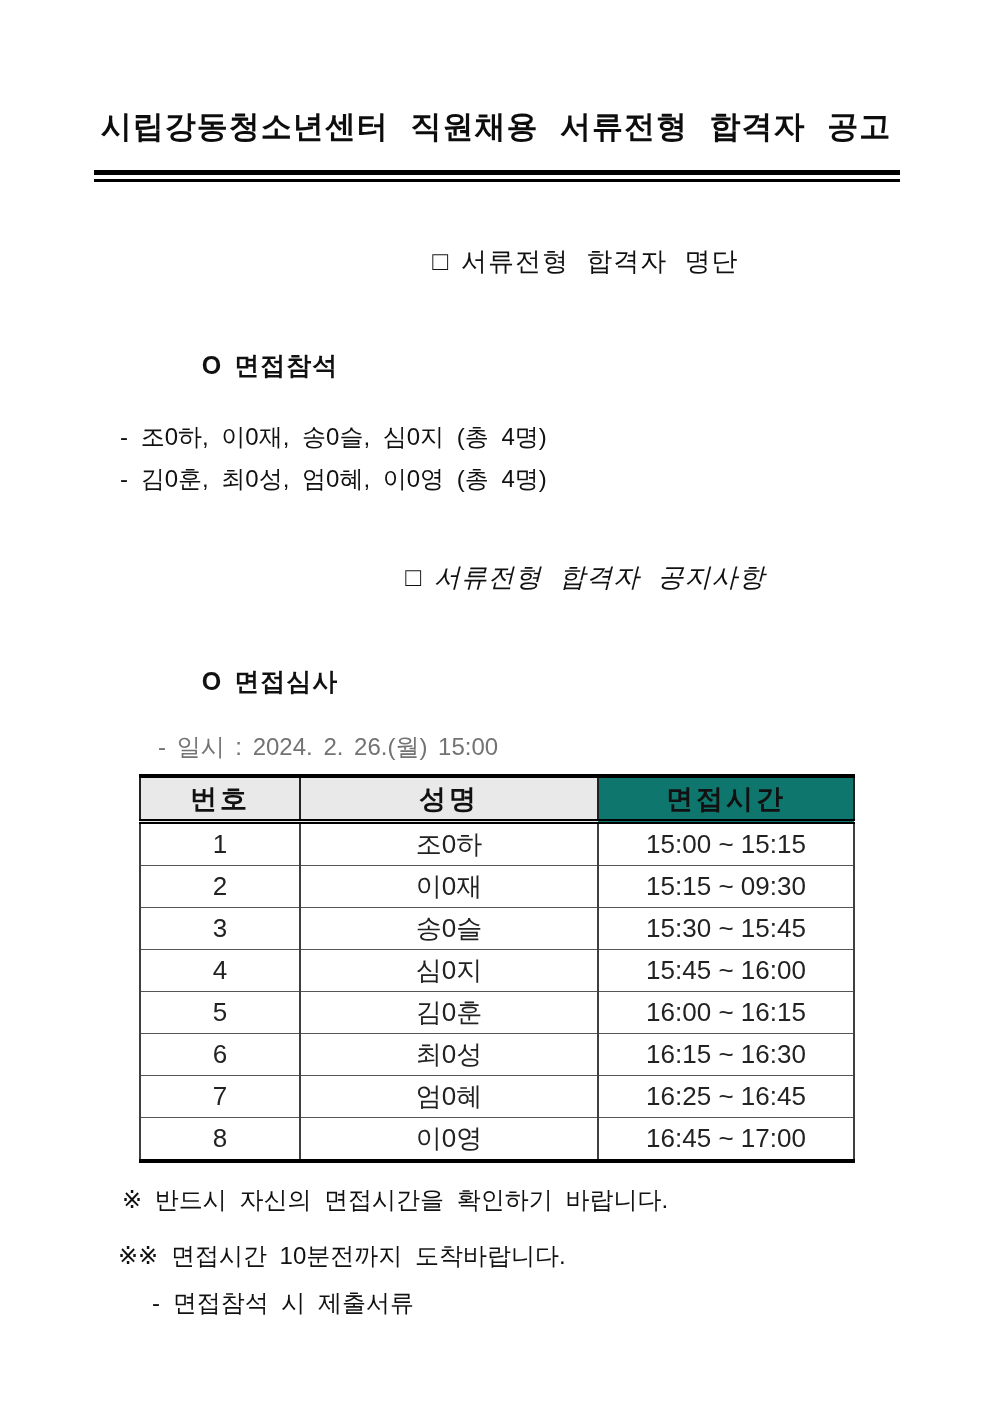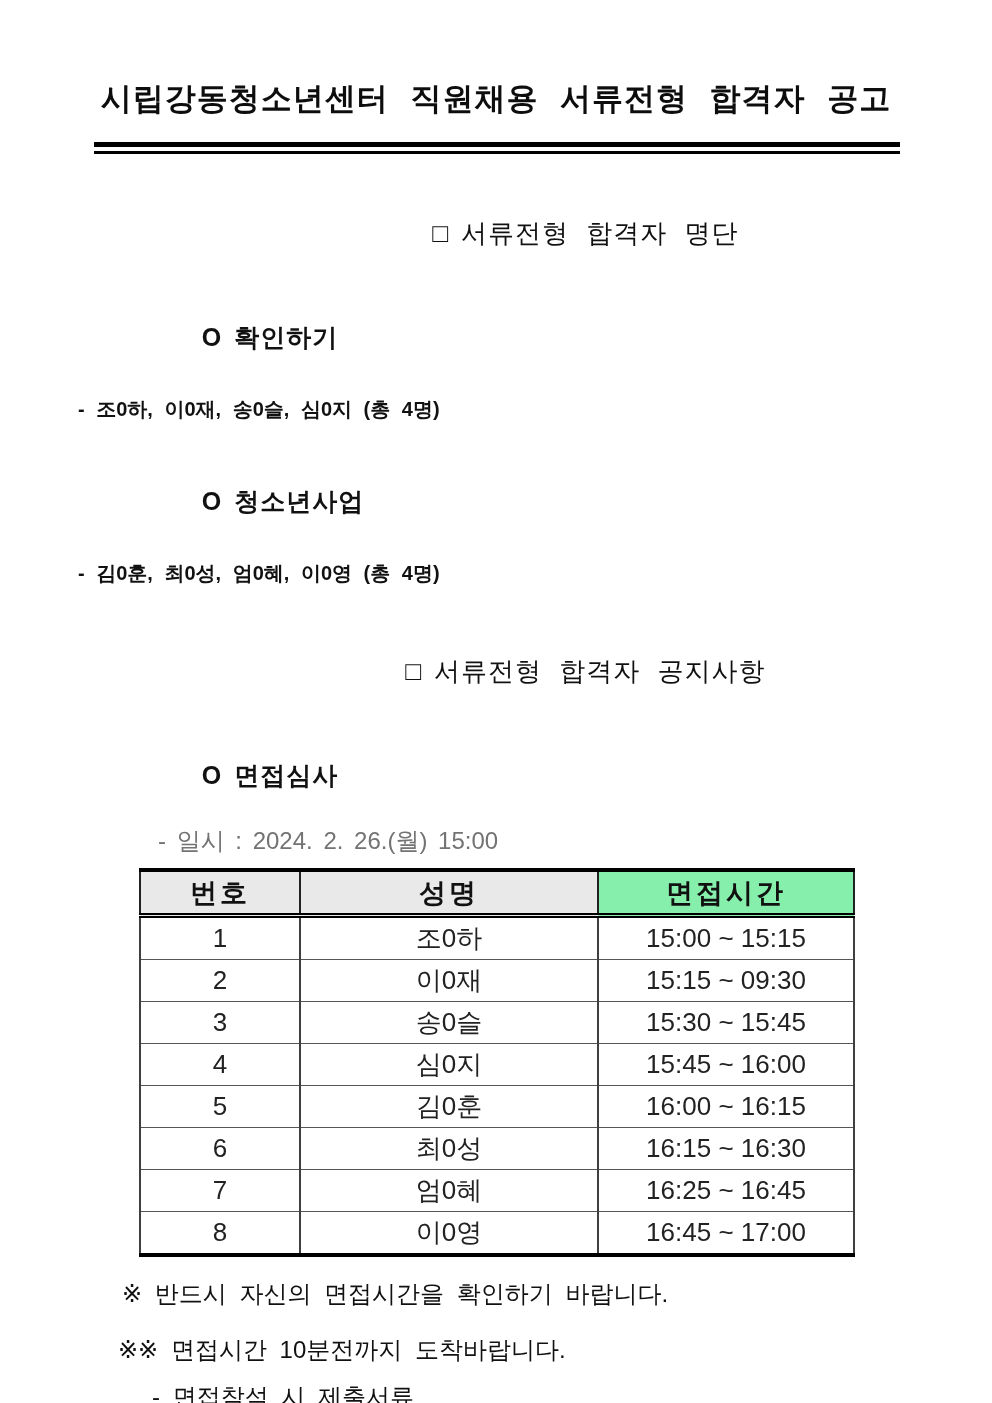--- a/index.html
+++ b/index.html
@@ -4,21 +4,21 @@
 <style>
   html, body { margin: 0; padding: 0; background: #ffffff; }
   body {
     width: 992px; height: 1403px;
     font-family: "Liberation Sans", "DejaVu Sans", sans-serif;
     color: #111;
   }
   .page { position: relative; width: 992px; height: 1403px; overflow: hidden; background: #fff; }
 
   .title {
-    padding-top: 84px;
+    padding-top: 112px;
     text-align: center;
     font-size: 31px;
     font-weight: 700;
     letter-spacing: 1px;
     word-spacing: 12px;
     line-height: 40px;
     color: #0d0d0d;
     white-space: pre;
   }
   .divider {
@@ -27,23 +27,23 @@
     height: 4px;
     border-top: 5px solid #000;
     border-bottom: 3px solid #000;
   }
 
   .line { white-space: pre; line-height: 30px; }
   .marker { display: inline-block; margin-right: 12px; }
 
   .sec-heading { margin: 34px 0 0 110px; font-size: 26px; word-spacing: 9px; letter-spacing: 1px; text-align: center; }
   .group-label { margin: 14px 0 0 138px; font-size: 25px; font-weight: 700; word-spacing: 8px; letter-spacing: 1px; }
-  .names-line  { margin: 12px 0 0 78px; font-size: 20px; font-weight: 700; word-spacing: 6px; }
+  .names-line  { margin: 12px 0 0 120px; font-size: 24px; font-weight: 400; word-spacing: 6px; }
   .gap-lg { margin-top: 32px; }
-  .sec2 { margin-top: 38px; }
+  .sec2 { margin-top: 38px; font-style: italic; }
   .schedule-line { margin: 6px 0 0 158px; font-size: 24px; word-spacing: 4px; color: #737373; }
 
   .tablewrap { margin: 12px 0 0 139px; width: 798px; }
   table.interview {
     width: 714px;
     border-collapse: collapse;
     table-layout: fixed;
     border-top: 4px solid #000;
     border-bottom: 4px solid #000;
     border-left: 2px solid #000;
@@ -83,27 +83,24 @@
 <div class="page">
 
   <div class="title line">시립강동청소년센터 직원채용 서류전형 합격자 공고</div>
   <div class="divider"></div>
 
   <div class="sec-heading line">
     <span class="marker">□</span><span>서류전형 합격자 명단</span>
   </div>
 
   <div class="group-label line">
-    <span class="marker">O</span><span>확인하기</span>
+    <span class="marker">O</span><span>면접참석</span>
   </div>
   <div class="names-line line">- 조0하, 이0재, 송0슬, 심0지 (총 4명)</div>
 
-  <div class="group-label gap-lg line">
-    <span class="marker">O</span><span>청소년사업</span>
-  </div>
   <div class="names-line line">- 김0훈, 최0성, 엄0혜, 이0영 (총 4명)</div>
 
   <div class="sec-heading sec2 line">
     <span class="marker">□</span><span>서류전형 합격자 공지사항</span>
   </div>
 
   <div class="group-label line">
     <span class="marker">O</span><span>면접심사</span>
   </div>
   <div class="schedule-line line">- 일시 : 2024. 2. 26.(월) 15:00</div>
@@ -112,21 +109,21 @@
     <table class="interview">
       <colgroup>
         <col style="width:160px">
         <col style="width:298px">
         <col style="width:256px">
       </colgroup>
       <thead>
           <tr>
             <th style="background: rgb(233, 233, 233);">번호</th>
             <th style="background: rgb(233, 233, 233);">성명</th>
-            <th style="background: #86efac;">면접시간</th>
+            <th style="background: #0f766e;">면접시간</th>
           </tr>
         </thead>
       <tbody>
           <tr>
             <td>1</td>
             <td>조0하</td>
             <td>15:00 ~ 15:15</td>
           </tr>
           <tr>
             <td>2</td>

